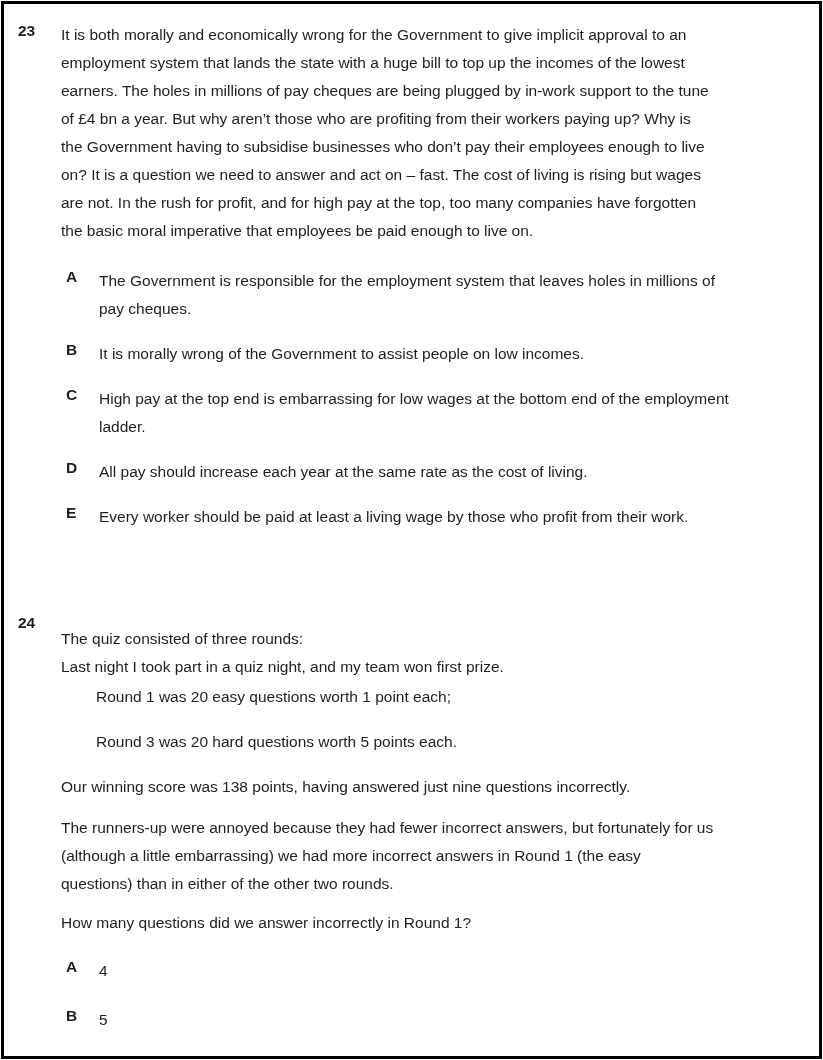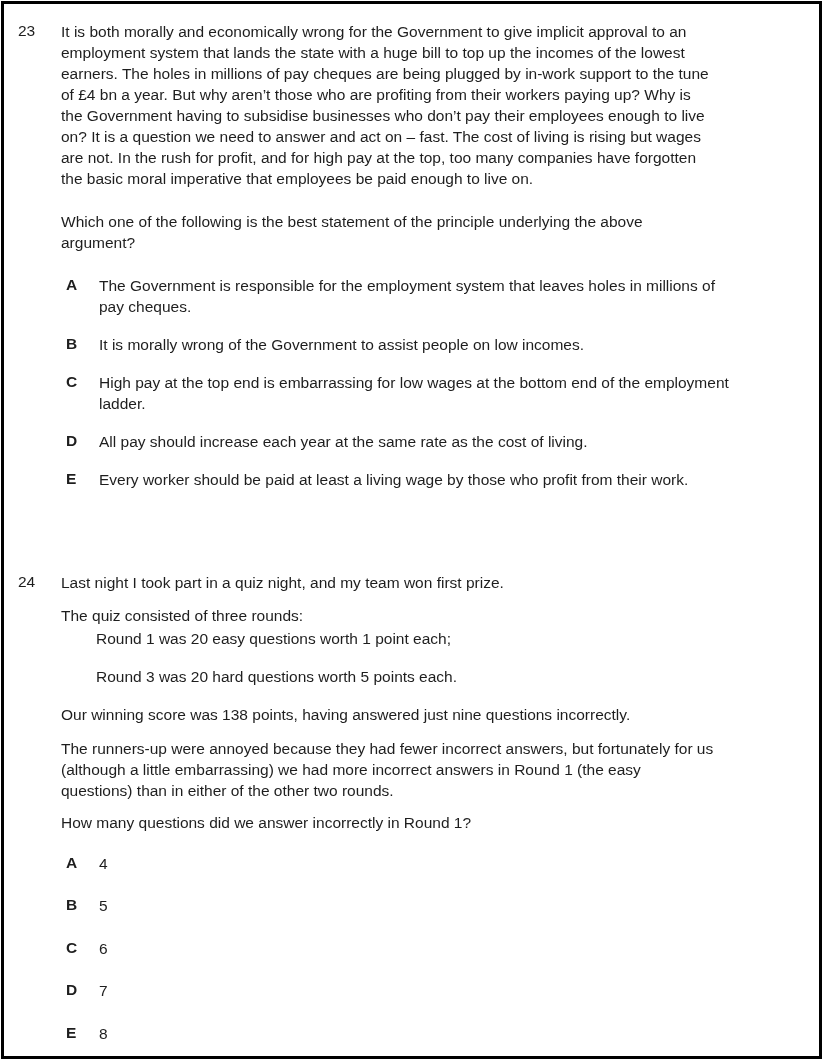--- a/index.html
+++ b/index.html
@@ -12,25 +12,25 @@
   .page {
     width: 821px; height: 1058px;
     margin: 1px;
     border: 3px solid #000000;
     background: #ffffff;
     overflow: hidden;
     padding: 17px 18px 0 14px;
   }
   .q { display: grid; grid-template-columns: 43px 1fr; }
   .q-number {
-    font-weight: normal;
+    font-weight: bold;
     font-size: 15.5px; line-height: 19.6px;
   }
   .text, .opt-text, .line {
-    font-size: 15.5px; line-height: 21px;
+    font-size: 15.5px; line-height: 28px;
     white-space: pre-line;
   }
   .passage { margin-bottom: 0; }
   .stem { margin-top: 22px; }
   .options { margin-top: 22px; margin-left: 5px; }
   .options.numeric { margin-top: 20px; }
   .opt { display: grid; grid-template-columns: 33px 1fr; margin-bottom: 17px; }
   .options.numeric .opt { margin-bottom: 21.4px; }
   .opt-letter { font-weight: bold; font-size: 15.5px; line-height: 19.6px; }
   .q24 { margin-top: 65px; }
@@ -50,22 +50,20 @@
     <div class="q-number">23</div>
     <div>
       <div class="text passage">It is both morally and economically wrong for the Government to give implicit approval to an
 employment system that lands the state with a huge bill to top up the incomes of the lowest
 earners. The holes in millions of pay cheques are being plugged by in-work support to the tune
 of £4 bn a year. But why aren’t those who are profiting from their workers paying up? Why is
 the Government having to subsidise businesses who don’t pay their employees enough to live
 on? It is a question we need to answer and act on – fast. The cost of living is rising but wages
 are not. In the rush for profit, and for high pay at the top, too many companies have forgotten
 the basic moral imperative that employees be paid enough to live on.</div>
-      <div class="text stem">Which one of the following is the best statement of the principle underlying the above
-argument?</div>
       <div class="options">
         <div class="opt">
           <span class="opt-letter">A</span>
           <span class="opt-text">The Government is responsible for the employment system that leaves holes in millions of
 pay cheques.</span>
         </div>
         <div class="opt">
           <span class="opt-letter">B</span>
           <span class="opt-text">It is morally wrong of the Government to assist people on low incomes.</span>
         </div>
@@ -82,22 +80,22 @@
           <span class="opt-letter">E</span>
           <span class="opt-text">Every worker should be paid at least a living wage by those who profit from their work.</span>
         </div>
       </div>
     </div>
   </section>
 
   <section class="q q24">
     <div class="q-number">24</div>
     <div>
+      <div class="text intro-line2">The quiz consisted of three rounds:</div>
       <div class="text">Last night I took part in a quiz night, and my team won first prize.</div>
-      <div class="text intro-line2">The quiz consisted of three rounds:</div>
       <div class="rounds">
         <div class="line round-line">Round 1 was 20 easy questions worth 1 point each;</div>
         <div class="line round-line">Round 3 was 20 hard questions worth 5 points each.</div>
       </div>
       <div class="text score">Our winning score was 138 points, having answered just nine questions incorrectly.</div>
       <div class="text runners">The runners-up were annoyed because they had fewer incorrect answers, but fortunately for us
 (although a little embarrassing) we had more incorrect answers in Round 1 (the easy
 questions) than in either of the other two rounds.</div>
       <div class="text how-many">How many questions did we answer incorrectly in Round 1?</div>
       <div class="options numeric">

